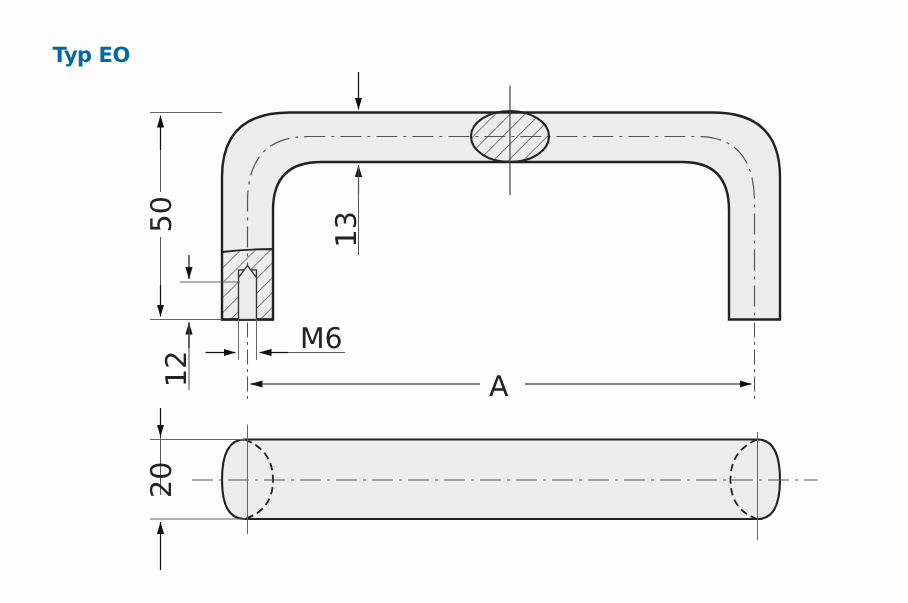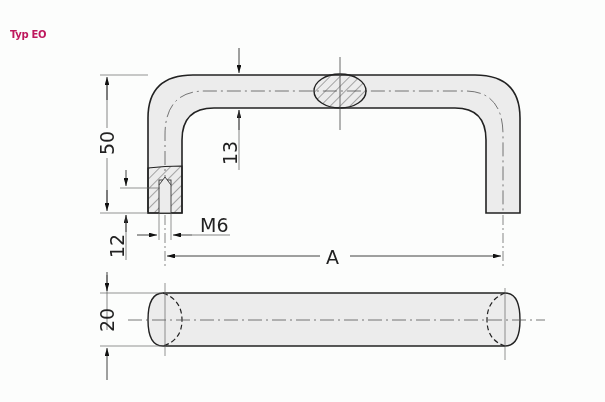--- a/index.html
+++ b/index.html
@@ -1,17 +1,17 @@
 <!DOCTYPE html>
 <html><head>
 <meta charset="utf-8">
 <style>
   html, body { margin:0; padding:0; background:#fcfdfc; }
   body { width:605px; height:402px; position:relative; overflow:hidden; font-family:"DejaVu Sans", sans-serif; }
-  #title { position:absolute; left:10px; top:29px; font-size:10px; font-weight:bold; color:#be185d; letter-spacing:-0.3px; }
+  #title { position:absolute; left:35px; top:29px; font-size:14px; font-weight:bold; color:#0369a1; letter-spacing:-0.3px; }
   svg { position:absolute; left:0; top:0; }
   .dim { font-family:"DejaVu Sans", sans-serif; font-size:19px; fill:#222; }
 </style>
 </head>
 <body>
 
 <div id="title">Typ EO</div>
 
 <svg width="605" height="402" viewBox="0 0 605 402">
   <defs>

